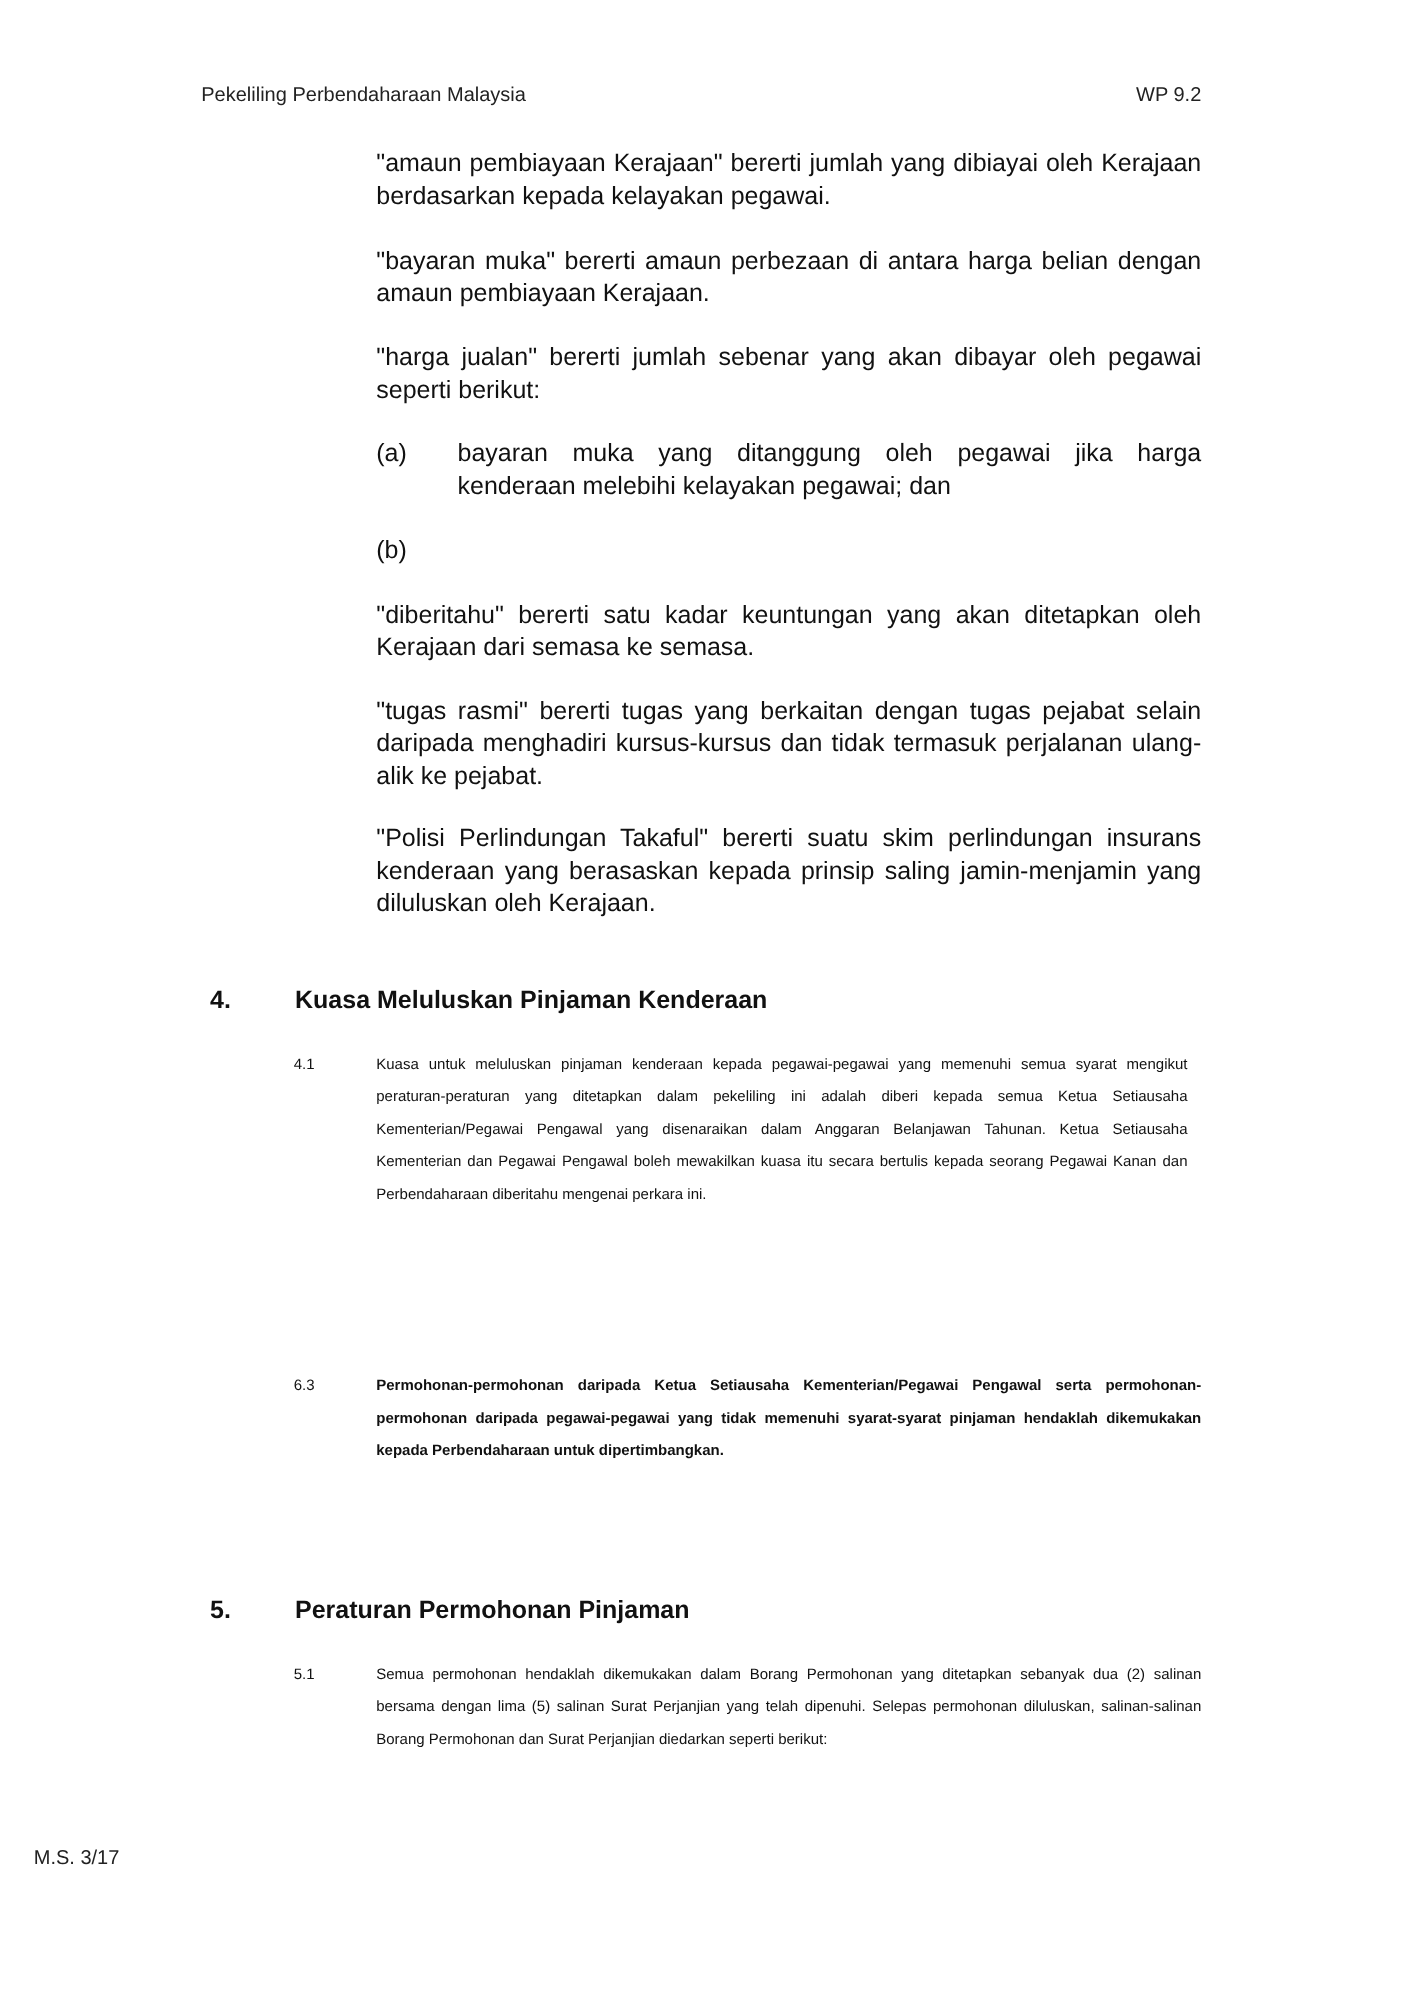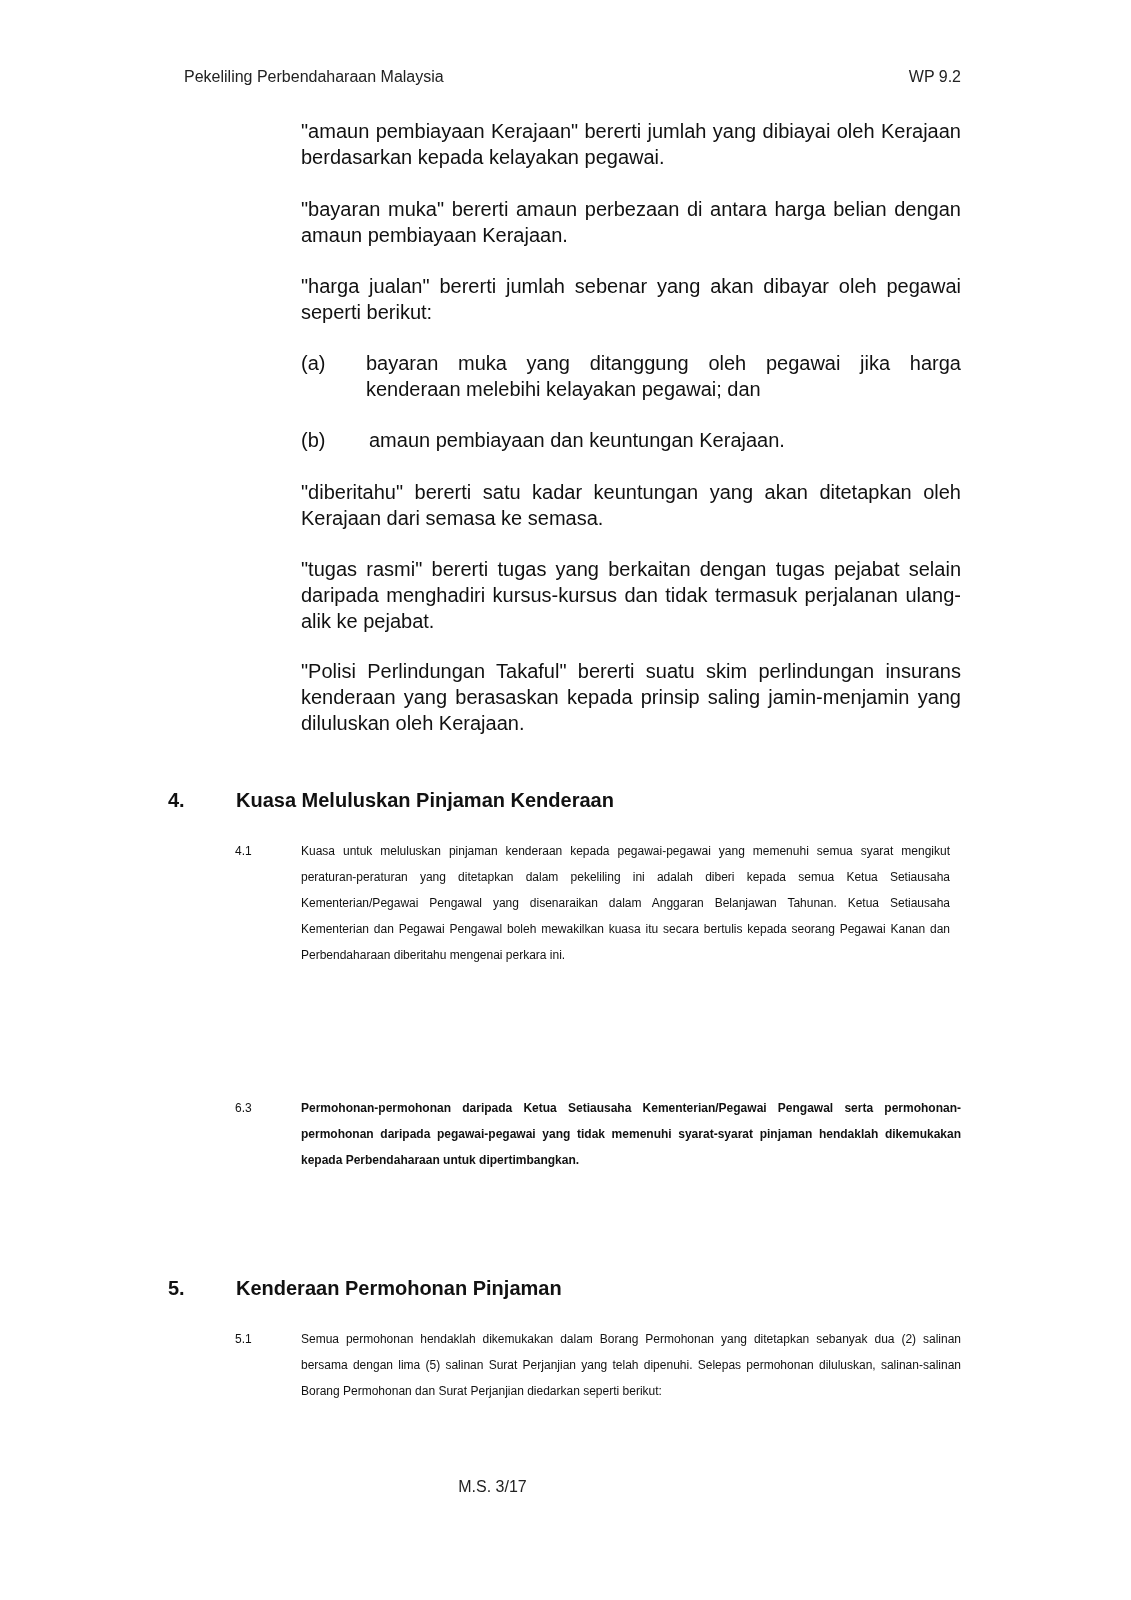--- a/index.html
+++ b/index.html
@@ -1,54 +1,53 @@
 <!DOCTYPE html>
 <html><head>
   <meta charset="utf-8">
   <style>
     html, body { margin: 0; padding: 0; background: #ffffff; }
     body { width: 1131px; height: 1600px; position: relative; overflow: hidden;
            font-family: "Liberation Sans", sans-serif; color: #111111; }
     .hdr { position: absolute; top: 68px; font-size: 16px; color: #222; }
-    .hdr-left { left: 184px; }
+    .hdr-left { left: 161px; }
     .hdr-right { right: 170px; }
     .para { position: absolute; left: 301px; width: 660px; font-size: 20px; line-height: 26px;
             text-align: justify; }
     .para b { font-weight: normal; }
     .item { position: absolute; left: 301px; width: 660px; font-size: 20px; line-height: 26px; }
     .item .lbl { position: absolute; left: 0; top: 0; }
     .item .txt { margin-left: 65px; text-align: justify; display: block; }
     .sec { position: absolute; left: 168px; font-size: 20px; font-weight: bold; line-height: 26px; }
     .sec .num { position: absolute; left: 0; }
     .sec .ttl { position: absolute; left: 68px; white-space: nowrap; }
     .sub { position: absolute; left: 235px; width: 715px; font-size: 12px; line-height: 26px; }
     .sub .num { position: absolute; left: 0; top: 0; }
     .sub .txt { display: block; margin-left: 66px; text-align: justify; text-align-last: left; }
-    .footer { position: absolute; top: 1478px; left: 0; width: 985px; text-align: center; font-size: 16px; color: #222; }
+    .footer { position: absolute; top: 1478px; left: 0; width: 985px; text-align: left; font-size: 16px; color: #222; padding-left: 27px; }
   </style>
 </head>
 <body>
 
 <div class="hdr hdr-left">Pekeliling Perbendaharaan Malaysia</div>
 <div class="hdr hdr-right">WP 9.2</div>
 
 <div class="para" style="top:118px;">"<b>amaun pembiayaan Kerajaan</b>"<span> bererti jumlah yang dibiayai oleh Kerajaan berdasarkan kepada kelayakan pegawai.</span></div>
 
 <div class="para" style="top:196px;">"<b>bayaran muka</b>"<span> bererti amaun perbezaan di antara harga belian dengan amaun pembiayaan Kerajaan.</span></div>
 
 <div class="para" style="top:273px;">"<b>harga jualan</b>"<span> bererti jumlah sebenar yang akan dibayar oleh pegawai seperti berikut:</span></div>
 
 <div class="item" style="top:350px;">
   <span class="lbl">(a)</span>
   <span class="txt">bayaran muka yang ditanggung oleh pegawai jika harga kenderaan melebihi kelayakan pegawai; dan</span>
 </div>
 
 <div class="item" style="top:427px;">
   <span class="lbl">(b)</span>
-  <span class="txt" style="margin-left:68px;">amaun pembiayaan dan keuntungan Kerajaan.</span>
 </div>
 
 <div class="para" style="top:479px;">"<b>diberitahu</b>"<span> bererti satu kadar keuntungan yang akan ditetapkan oleh Kerajaan dari semasa ke semasa.</span></div>
 
 <div class="para" style="top:556px;">"<b>tugas rasmi</b>"<span> bererti tugas yang berkaitan dengan tugas pejabat selain daripada menghadiri kursus-kursus dan tidak termasuk perjalanan ulang-alik ke pejabat.</span></div>
 
 <div class="para" style="top:658px;">"<b>Polisi Perlindungan Takaful</b>"<span> bererti suatu skim perlindungan insurans kenderaan yang berasaskan kepada prinsip saling jamin-menjamin yang diluluskan oleh Kerajaan.</span></div>
 
 <div class="sec" style="top:787px;">
   <span class="num">4.</span>
@@ -60,21 +59,21 @@
   <span class="txt">Kuasa untuk meluluskan pinjaman kenderaan kepada pegawai-pegawai yang memenuhi semua syarat mengikut peraturan-peraturan yang ditetapkan dalam pekeliling ini adalah diberi kepada semua Ketua Setiausaha Kementerian/Pegawai Pengawal yang disenaraikan dalam Anggaran Belanjawan Tahunan. Ketua Setiausaha Kementerian dan Pegawai Pengawal boleh mewakilkan kuasa itu secara bertulis kepada seorang Pegawai Kanan dan Perbendaharaan diberitahu mengenai perkara ini.</span>
 </div>
 
 <div class="sub" style="top:1095px;">
   <span class="num">6.3</span>
   <span class="txt" style="margin-left:66px; width:660px;font-weight:bold;">Permohonan-permohonan daripada Ketua Setiausaha Kementerian/Pegawai Pengawal serta permohonan-permohonan daripada pegawai-pegawai yang tidak memenuhi syarat-syarat pinjaman hendaklah dikemukakan kepada Perbendaharaan untuk dipertimbangkan.</span>
 </div>
 
 <div class="sec" style="top:1275px;">
   <span class="num">5.</span>
-  <span class="ttl">Kenderaan Permohonan Pinjaman</span>
+  <span class="ttl">Peraturan Permohonan Pinjaman</span>
 </div>
 
 <div class="sub" style="top:1326px;">
   <span class="num">5.1</span>
   <span class="txt" style="margin-left:66px; width:660px;">Semua permohonan hendaklah dikemukakan dalam Borang Permohonan yang ditetapkan sebanyak dua (2) salinan bersama dengan lima (5) salinan Surat Perjanjian yang telah dipenuhi. Selepas permohonan diluluskan, salinan-salinan Borang Permohonan dan Surat Perjanjian diedarkan seperti berikut:</span>
 </div>
 
 <div class="footer">M.S. 3/17</div>
 
 </body></html>

